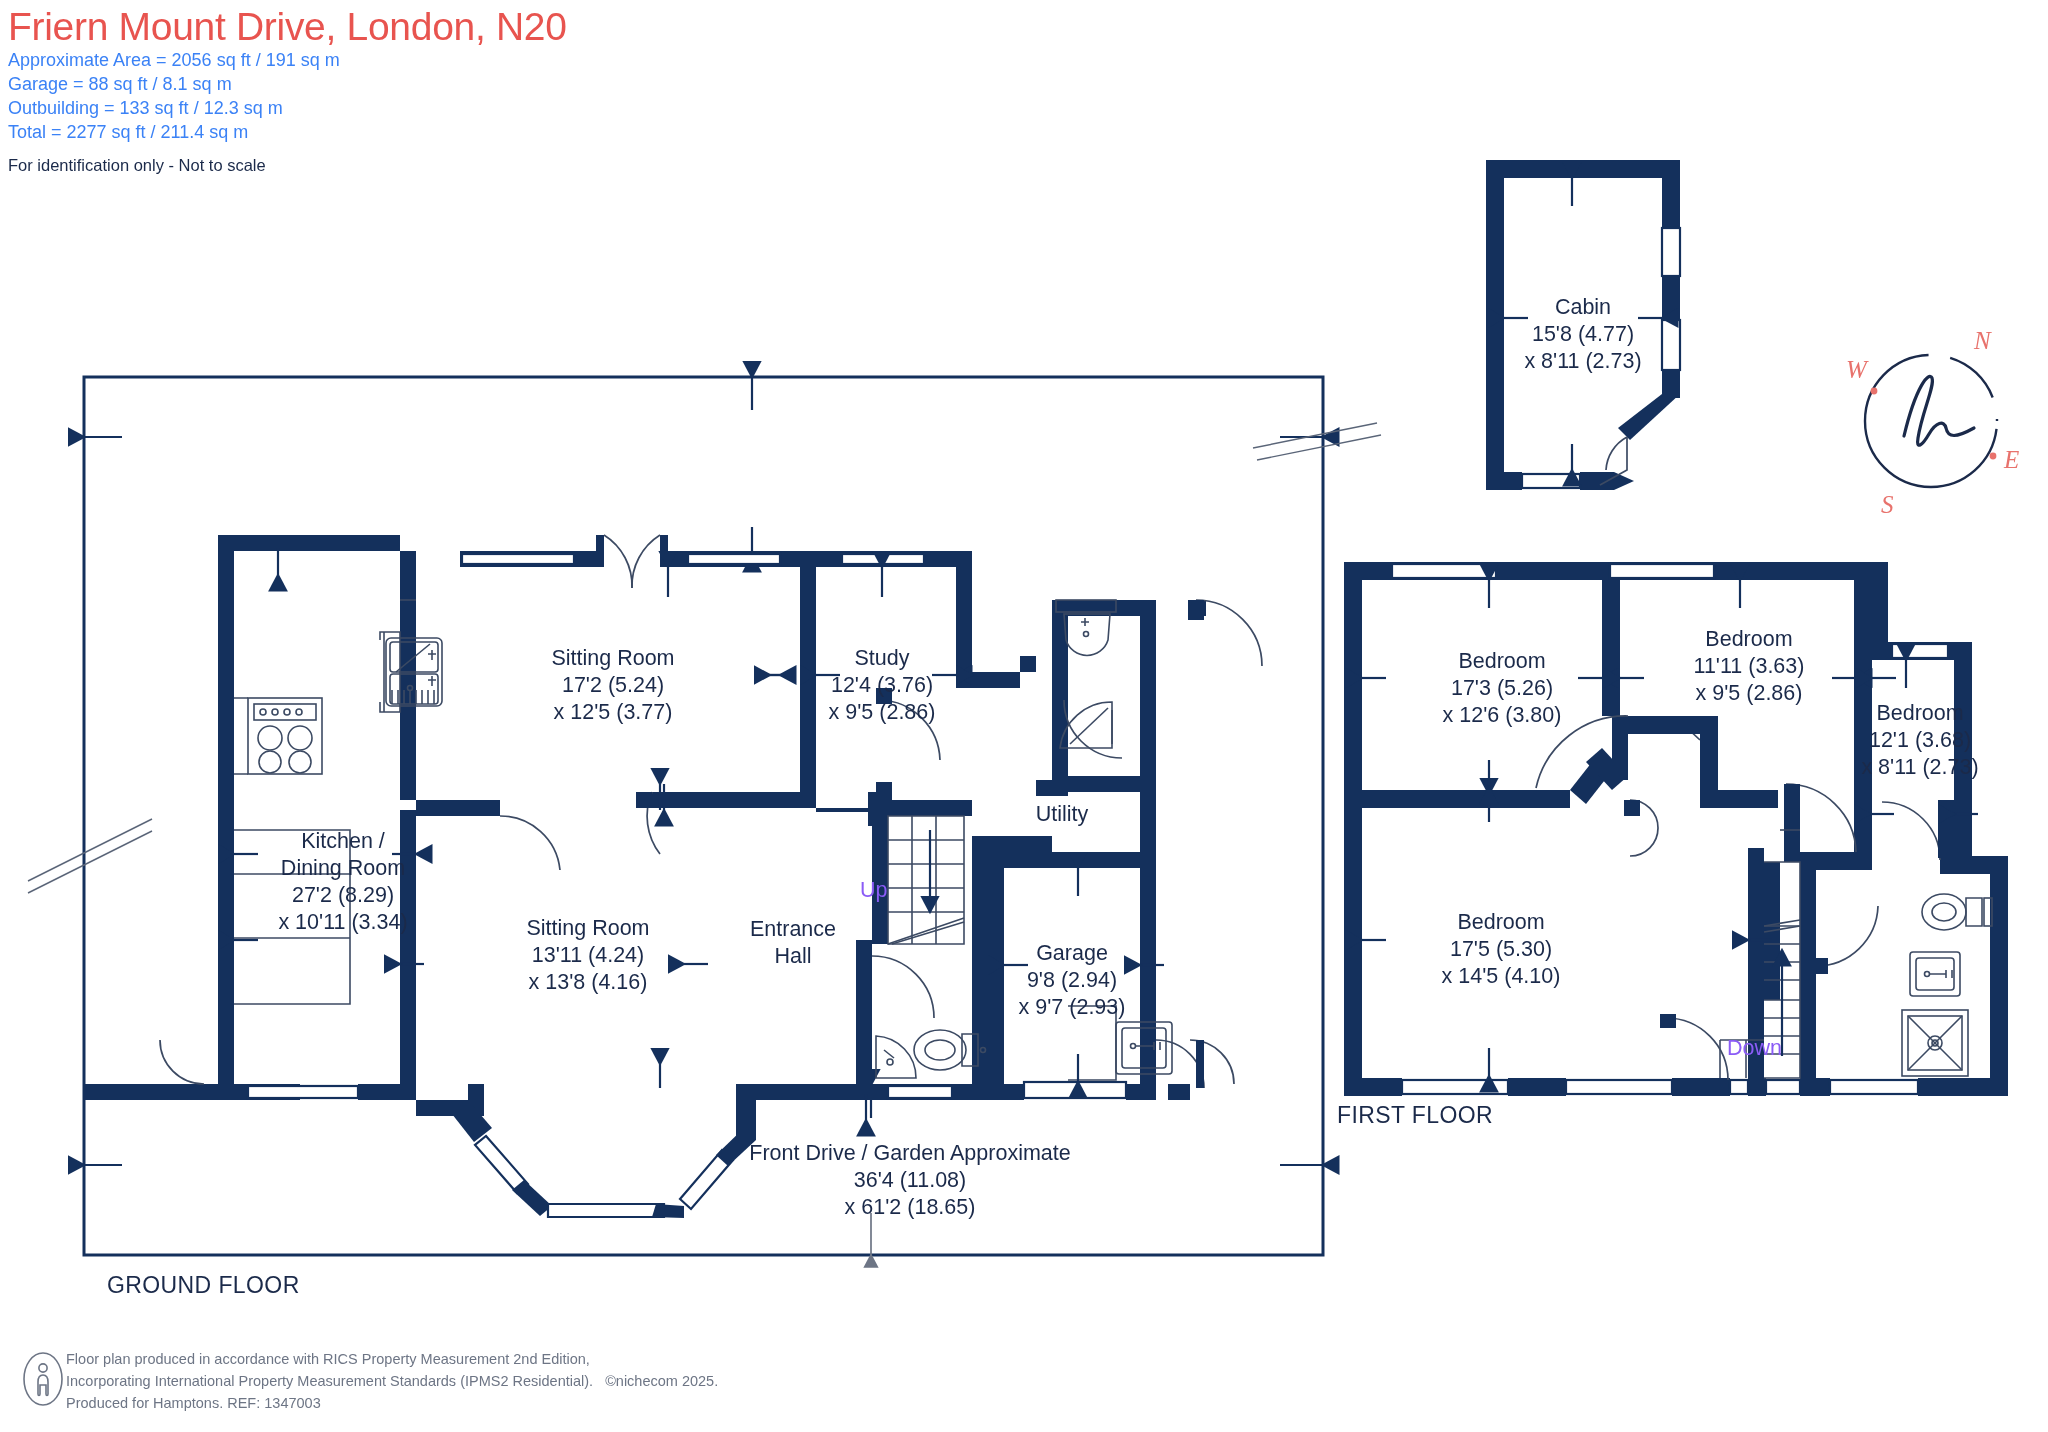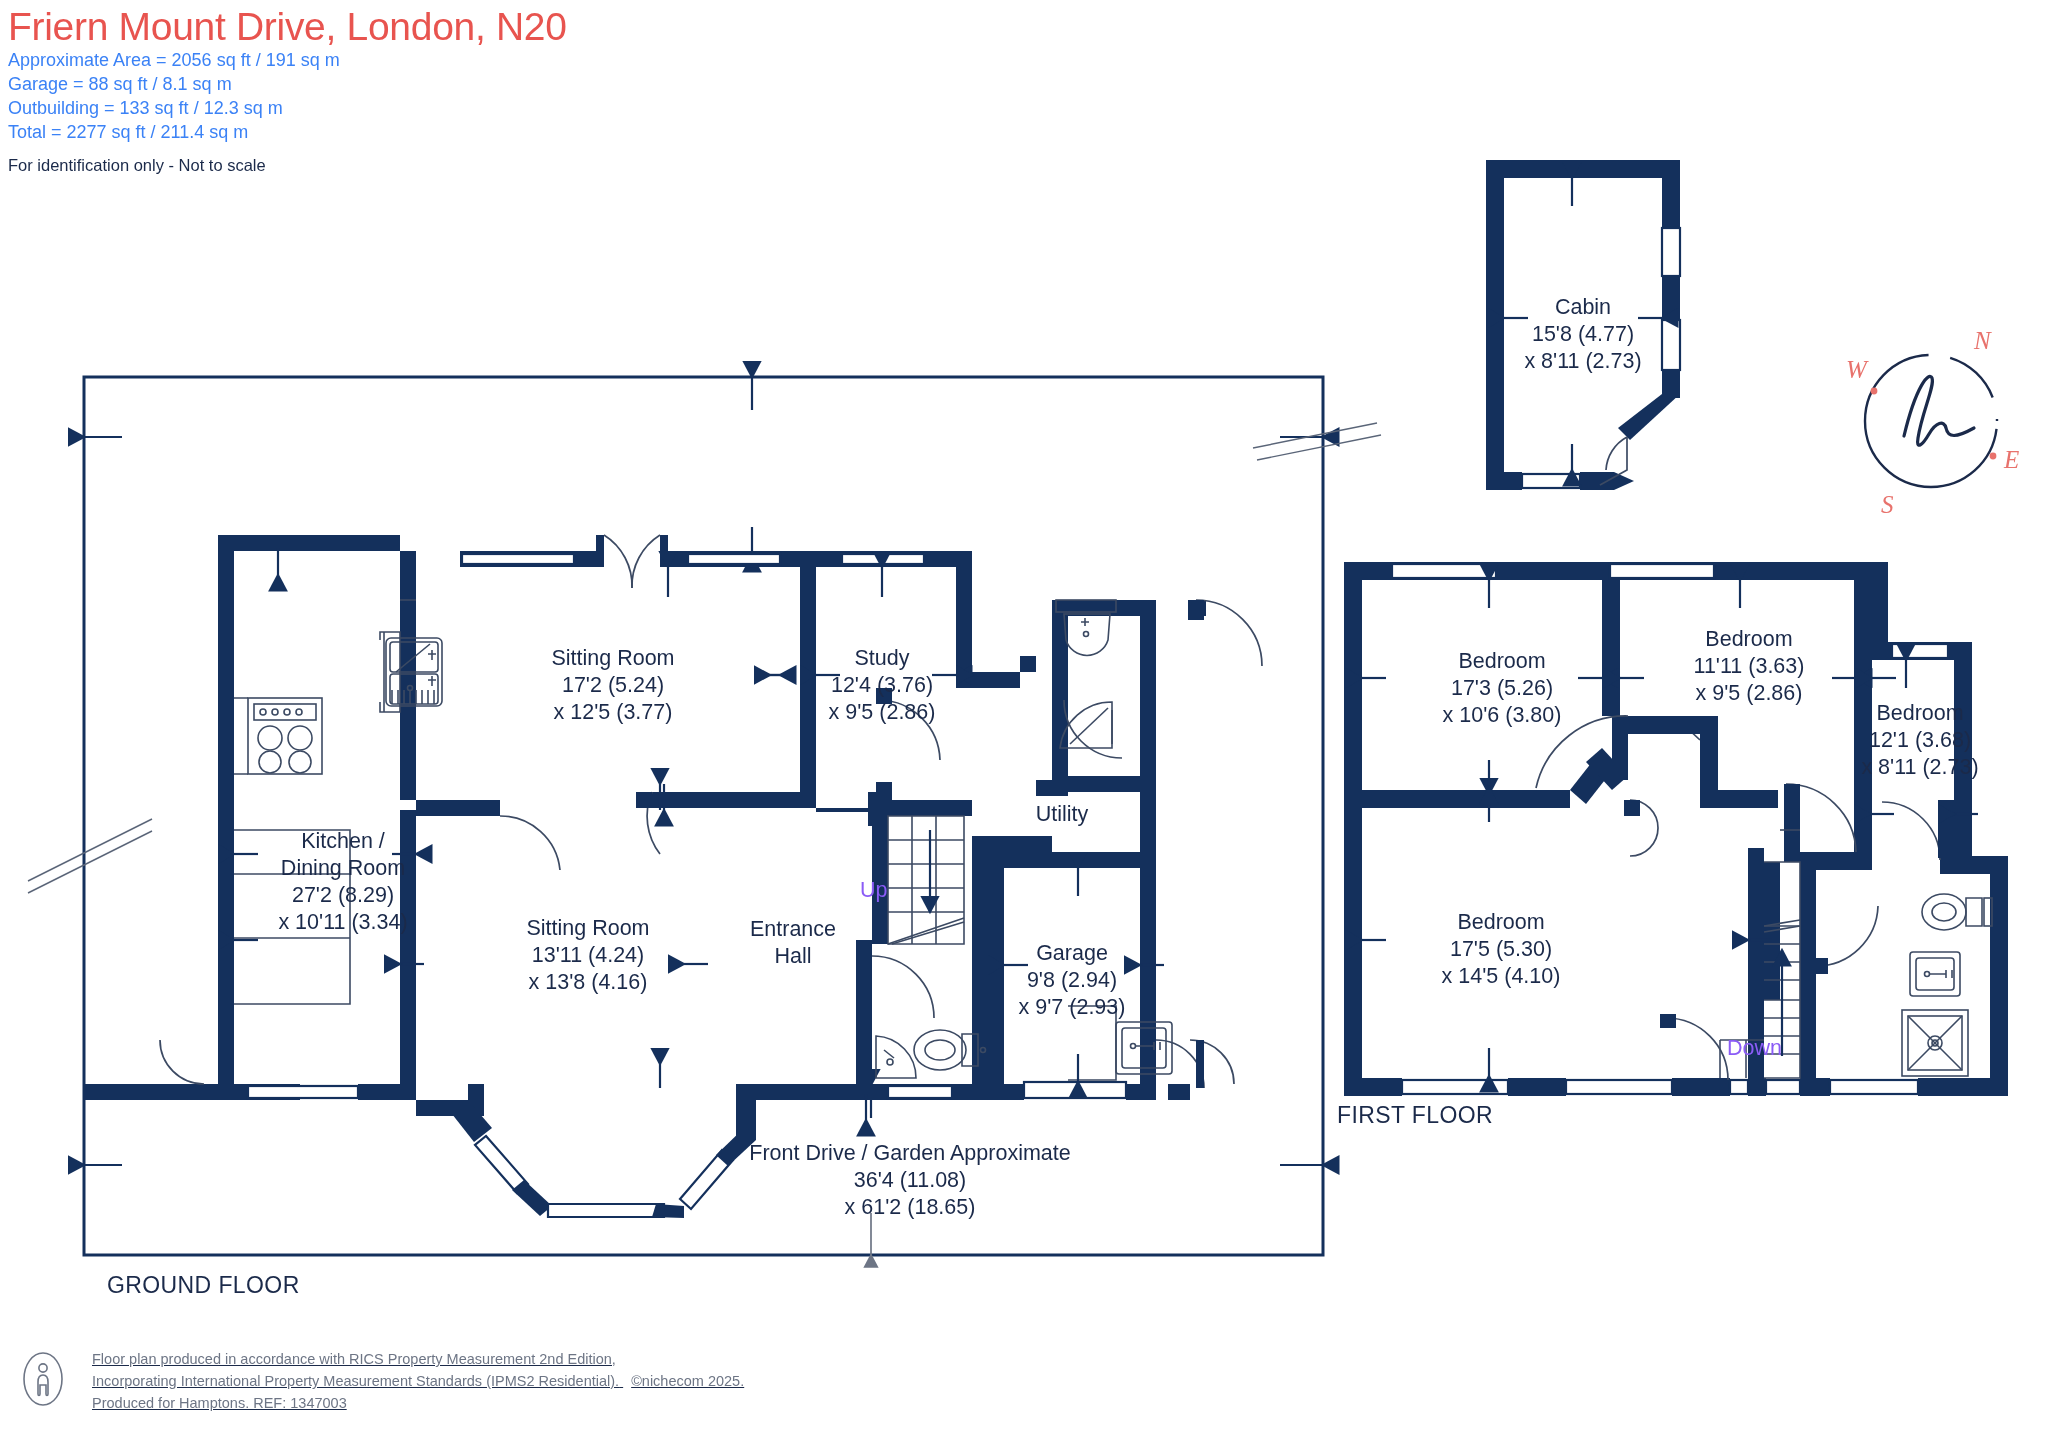--- a/index.html
+++ b/index.html
@@ -50,21 +50,21 @@
 
   .gardenlbl {
     position:absolute; text-align:center; font-size:21.5px; line-height:1.26;
     color:#1b2a4a; white-space:nowrap; transform:translateX(-50%);
   }
 
   
   .compass { position:absolute; left:1826px; top:316px; width:210px; height:210px; }
 
   
-  .footer { position:absolute; left:22px; top:1348px; display:flex; gap:28px; align-items:flex-start;text-decoration:underline;}
+  .footer { position:absolute; left:22px; top:1348px; display:flex; gap:2px; align-items:flex-start;}
   .footer-ico { width:42px; height:56px; flex:0 0 auto; margin-top:3px;}
   .footer-txt { font-size:14.5px; line-height:1.52; color:#6d7585; }
   .footer-txt .row { white-space:nowrap; }
   .nichecom { color:#6d7585; }
 </style>
 </head>
 <body>
 
 <div id="root">
 
@@ -549,21 +549,21 @@
 
   <div class="lbl" style="left:1583px; top:294px;">
     <span class="nm">Cabin</span>
     <span class="dm">15'8 (4.77)</span>
     <span class="dm">x 8'11 (2.73)</span>
   </div>
 
   <div class="lbl" style="left:1502px; top:648px;">
     <span class="nm">Bedroom</span>
     <span class="dm">17'3 (5.26)</span>
-    <span class="dm">x 10'6 (3.80)</span>
+    <span class="dm">x 12'6 (3.80)</span>
   </div>
 
   <div class="lbl" style="left:1749px; top:626px;">
     <span class="nm">Bedroom</span>
     <span class="dm">11'11 (3.63)</span>
     <span class="dm">x 9'5 (2.86)</span>
   </div>
 
   <div class="lbl" style="left:1920px; top:700px;">
     <span class="nm">Bedroom</span>

